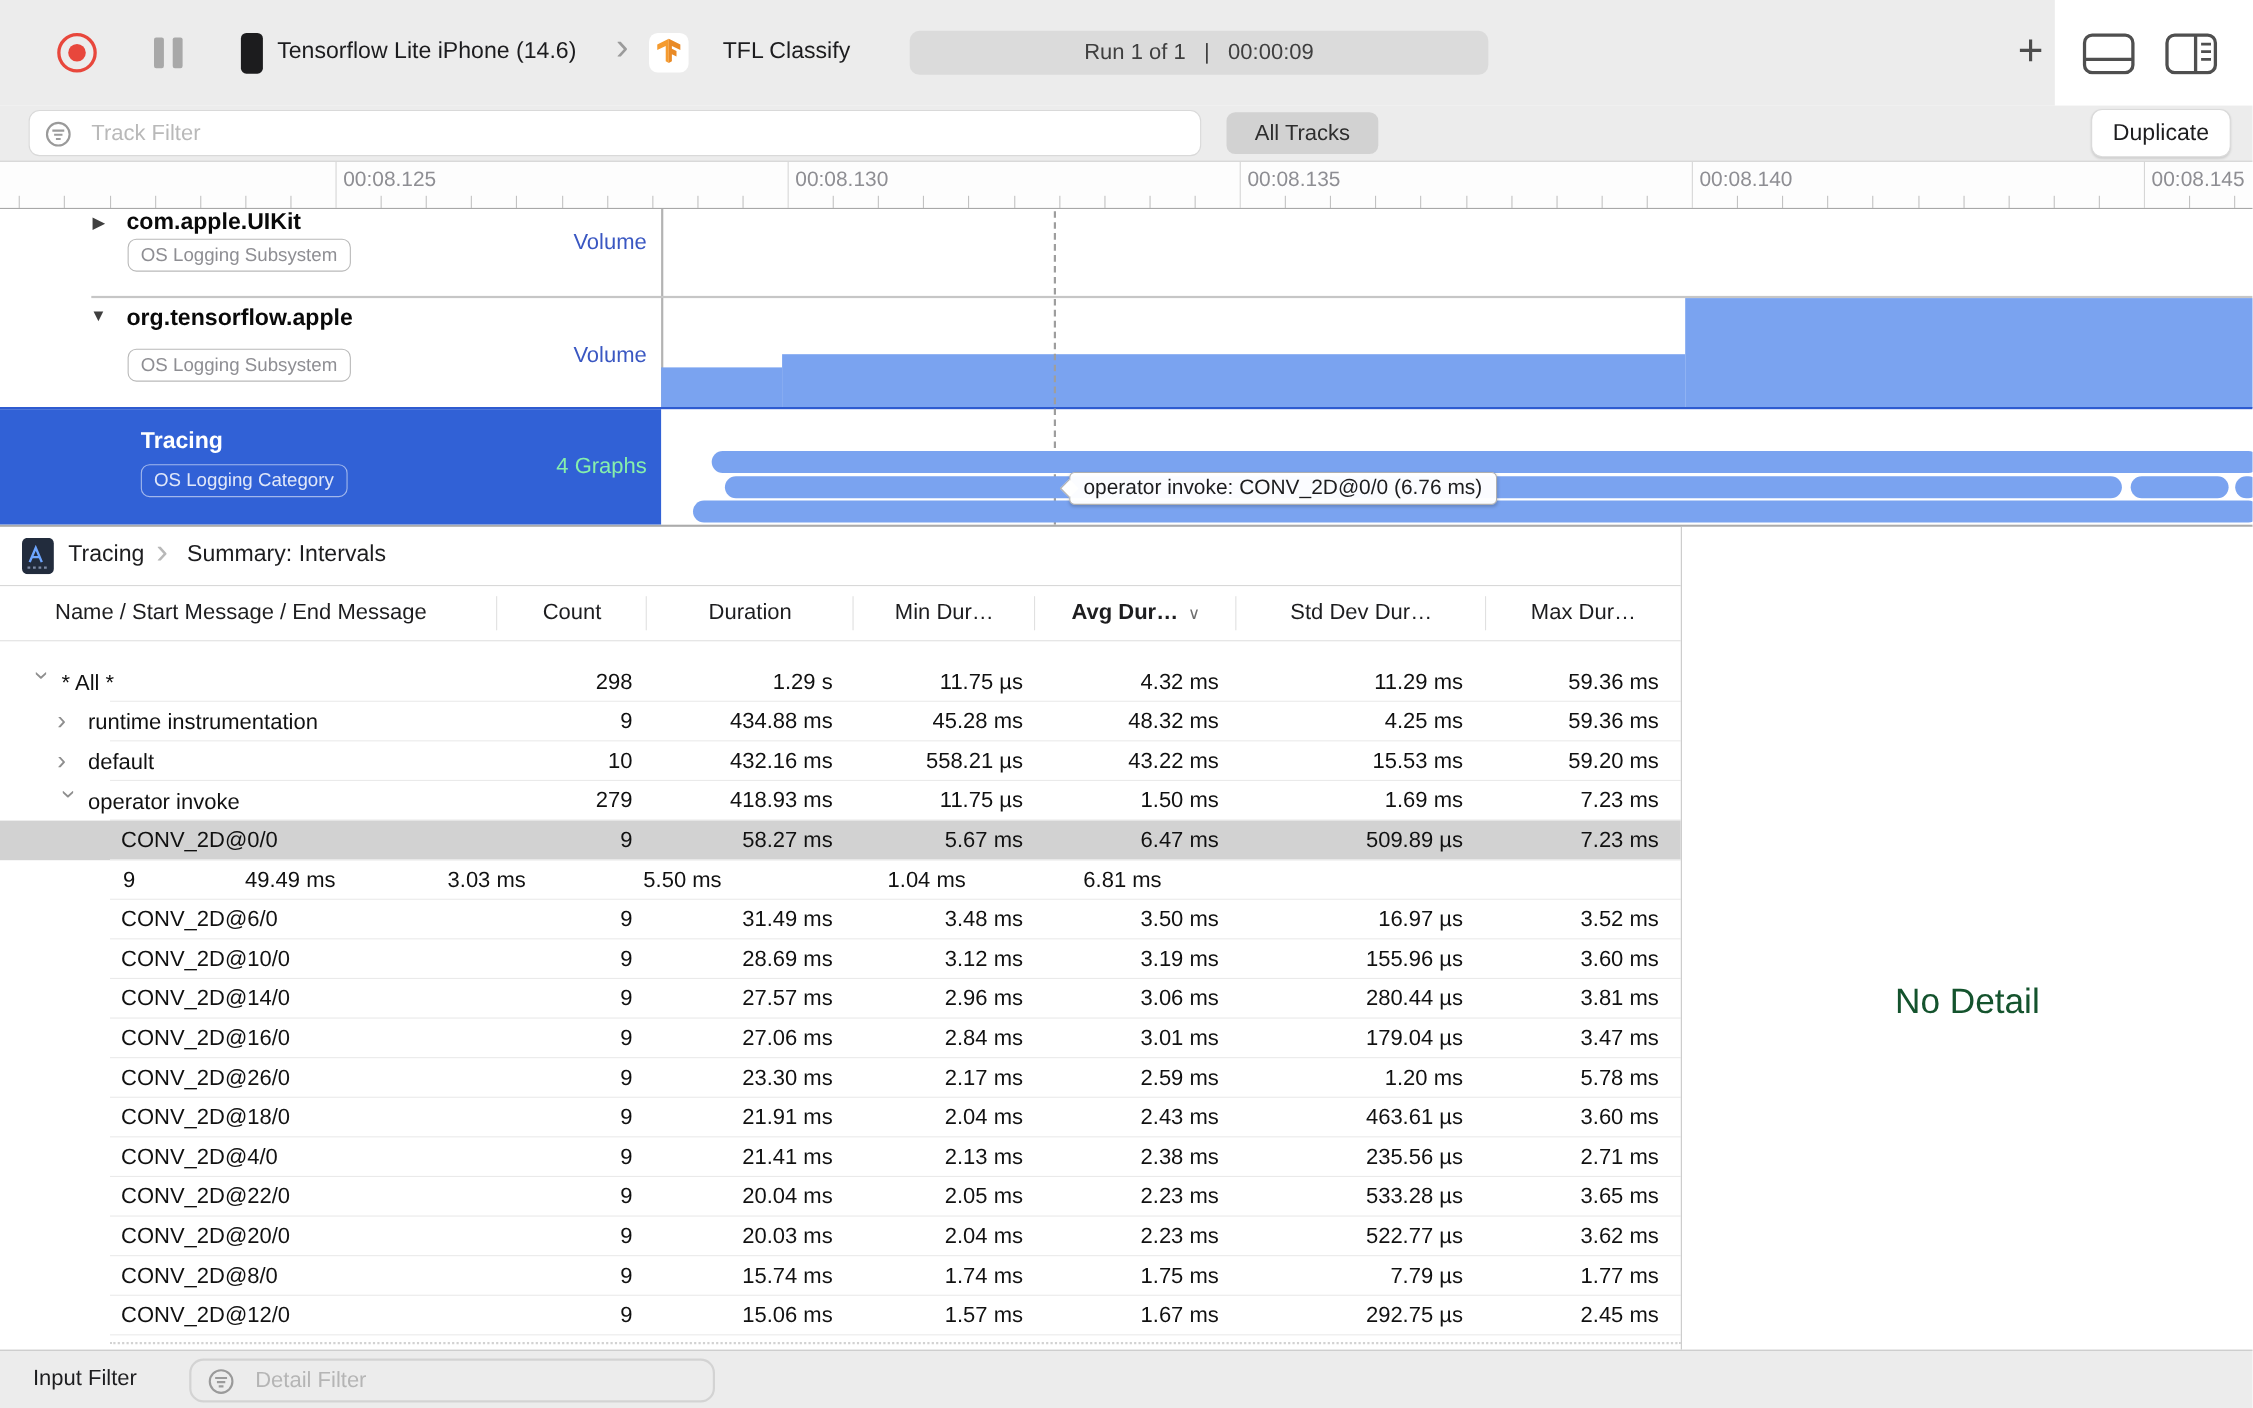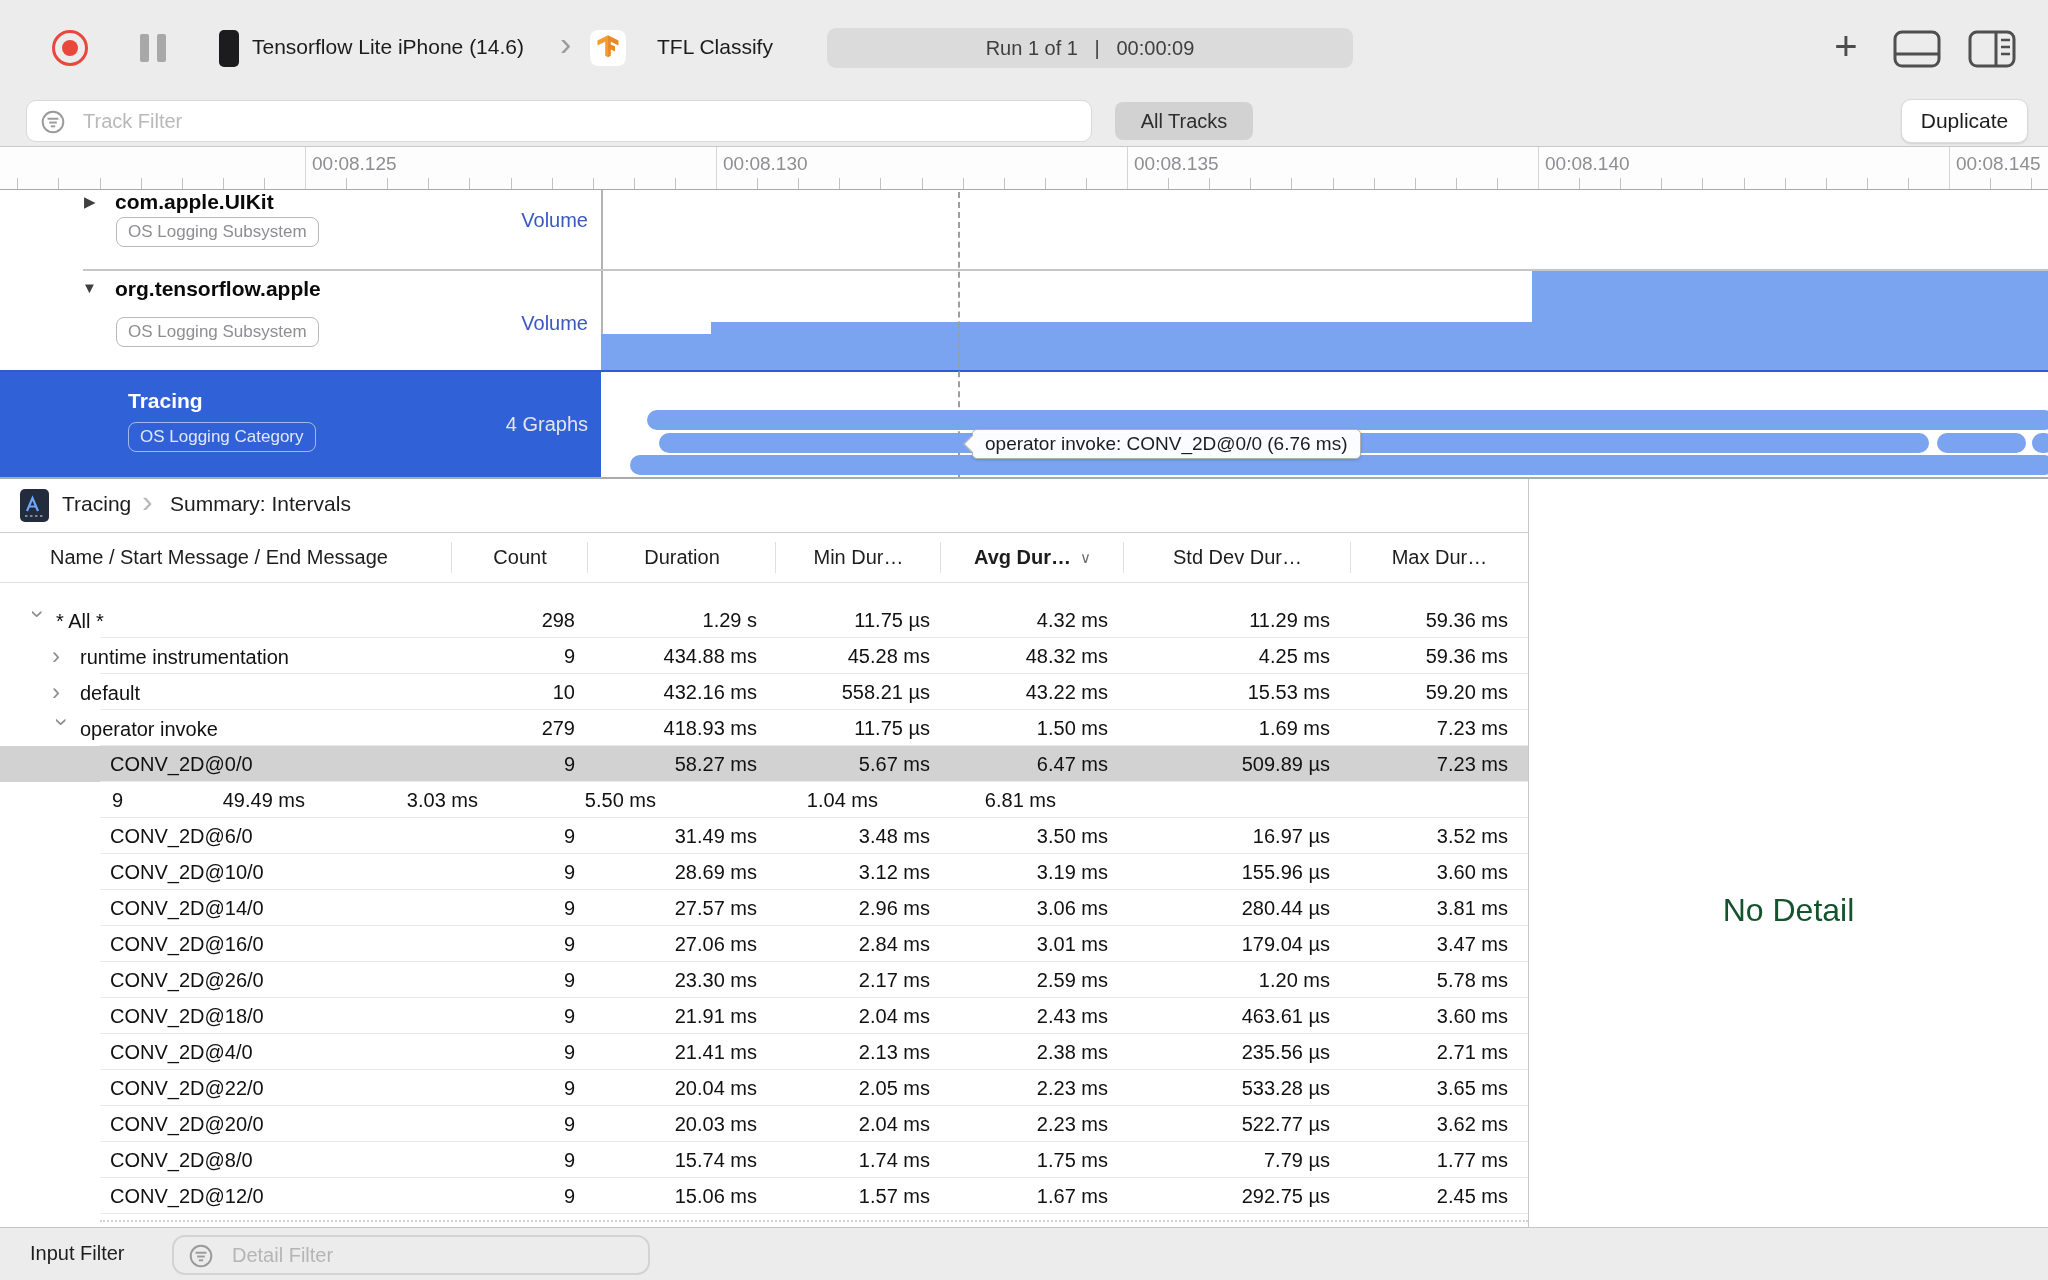--- a/index.html
+++ b/index.html
@@ -1,20 +1,20 @@
 <!DOCTYPE html>
 <html><head>
 <meta charset="utf-8">
 <style>
   * { margin:0; padding:0; box-sizing:border-box; }
   body { font-family:"Liberation Sans", sans-serif; background:#fff; }
   #app { position:relative; width:2048px; height:1280px; overflow:hidden; background:#fff; }
 
   
-  .toolbar { position:absolute; left:0; top:0; width:2048px; height:96px; background:#ececec; }
+  .toolbar { position:absolute; left:0; top:0; width:1868px; height:96px; background:#ececec; }
   .rec-btn { position:absolute; left:52px; top:30px; width:36px; height:36px; border:3px solid #e8473c; border-radius:50%; }
   .rec-btn .dot { position:absolute; left:50%; top:50%; width:16px; height:16px; margin:-8px 0 0 -8px; background:#e8473c; border-radius:50%; }
   .pause-btn { position:absolute; left:140px; top:34px; width:26px; height:28px; }
   .pause-btn i { position:absolute; top:0; width:9px; height:28px; background:#a8a8a8; border-radius:2px; }
   .pause-btn i:first-child { left:0; } .pause-btn i:last-child { right:0; }
   .iphone-icon { position:absolute; left:219px; top:30px; width:20px; height:37px; background:#1c1c1e; border-radius:5px; }
   .tb-text { position:absolute; top:35px; font-size:21px; color:#1c1c1e; white-space:nowrap; }
   .tb-chev { position:absolute; top:24px; font-size:34px; color:#9b9b9b; font-weight:300; }
   .tfl-icon { position:absolute; left:590px; top:30px; width:36px; height:36px; background:#fff; border-radius:8px; display:flex; align-items:center; justify-content:center; }
   .run-pill { position:absolute; left:827px; top:28px; width:526px; height:40px; background:#dbdbdb; border-radius:9px; display:flex; align-items:center; justify-content:center; font-size:20px; color:#3f3f3f; white-space:pre; }
@@ -41,21 +41,21 @@
   .row-divider { position:absolute; left:83px; top:79px; width:1965px; height:2px; background:#c6c6c6; }
   .tri { position:absolute; font-size:15px; color:#3f3f3f; }
   .tname { position:absolute; font-size:21px; font-weight:bold; color:#0a0a0a; white-space:nowrap; }
   .tbadge { position:absolute; font-size:17px; color:#8e8e93; border:1.5px solid #b9b9b9; border-radius:8px; padding:4px 11px; white-space:nowrap; }
   .vol-label { position:absolute; left:0; width:588px; text-align:right; font-size:20px; color:#3a57c2; }
   .vol-step { position:absolute; background:#7aa3f0; z-index:1; }
   .tracing-hdr { position:absolute; left:0; top:182px; width:601px; height:105px; background:#3161d6; z-index:1; }
   .tracing-topline { position:absolute; left:0; top:180px; width:2048px; height:2px; background:#2e5bd0; z-index:2; }
   .tracing-hdr .tname { color:#fff; }
   .tracing-hdr .tbadge { color:rgba(255,255,255,.85); border-color:rgba(255,255,255,.55); }
-  .tracing-hdr .vol-label { color:#e5e5e5; }
+  .tracing-hdr .vol-label { color:#86efac; }
   .playhead { position:absolute; top:2px; height:285px; width:0; border-left:2px dashed #9e9e9e; z-index:2; }
   .tracing-bar { position:absolute; height:20px; background:#7aa3f0; border-radius:10px; z-index:3; }
   .lane-tooltip { position:absolute; z-index:4; background:rgba(255,255,255,.97); border:1.5px solid #b0b0b0; border-radius:5px; box-shadow:0 1px 3px rgba(0,0,0,.18); font-size:19px; color:#1d1d1f; padding:3px 12px; white-space:nowrap; }
   .lane-tooltip::before { content:''; position:absolute; left:-7px; top:50%; width:11px; height:11px; background:#fff; border-left:1.5px solid #b0b0b0; border-bottom:1.5px solid #b0b0b0; transform:translateY(-50%) rotate(45deg); }
 
   
   .bottom-pane { position:absolute; left:0; top:477px; width:2048px; height:803px; background:#fff; border-top:2px solid #ababab; }
   .crumb-bar { position:absolute; left:0; top:0; width:2048px; height:54px; background:#fff; }
   .crumb-border { position:absolute; left:0; top:53px; width:1528px; height:1px; background:#cfcfcf; }
   .crumb-icon { position:absolute; left:20px; top:10px; }

